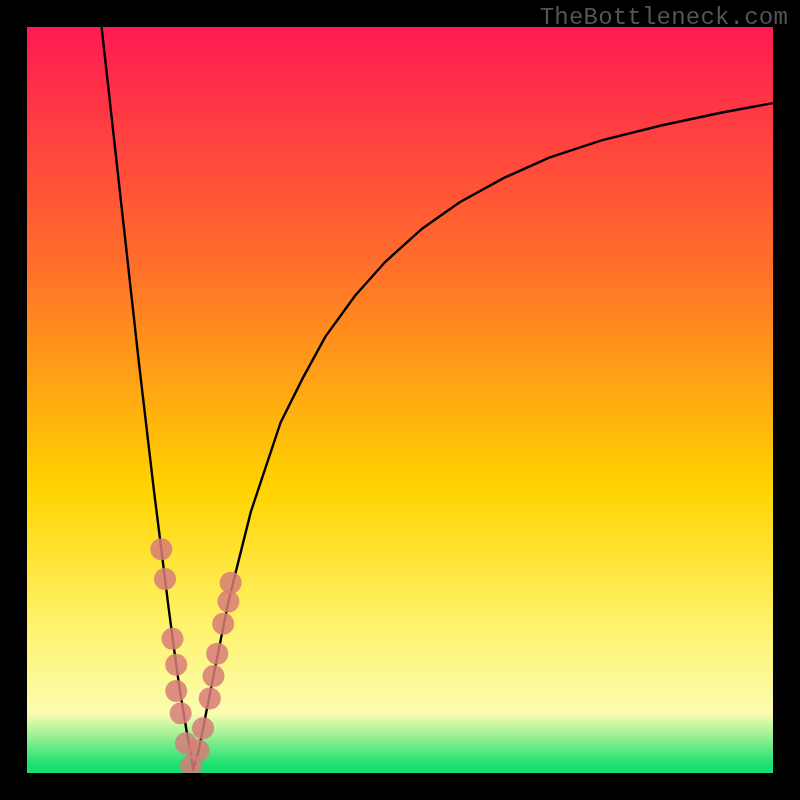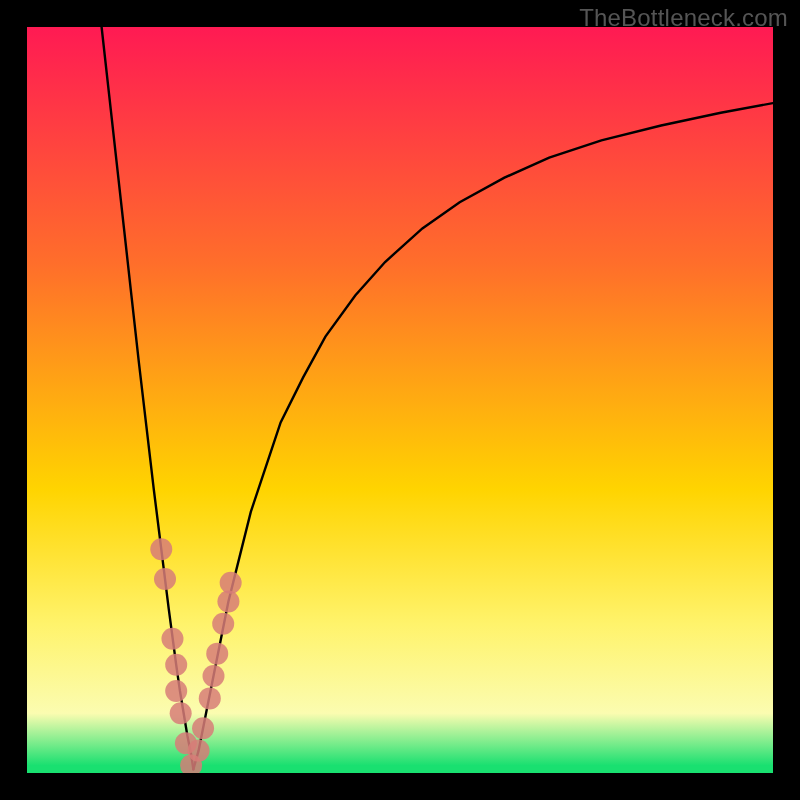--- a/index.html
+++ b/index.html
@@ -25,21 +25,21 @@
     overflow: hidden;
   }
   .watermark {
     position: absolute;
     top: 4px;
     right: 12px;
     color: #555;
     font-size: 24px;
     font-weight: 500;
     letter-spacing: 0.2px;
-    font-family: Liberation Sans, sans-serif;
+    font-family: Liberation Mono, monospace;
   }
 </style>
 </head>
 <body>
 
 <div class="frame">
   <div class="plot-area">
     <svg width="746" height="746" viewBox="0 0 746 746" preserveAspectRatio="none">
       <defs>
         <linearGradient id="bg-grad" x1="0" y1="0" x2="0" y2="1">

